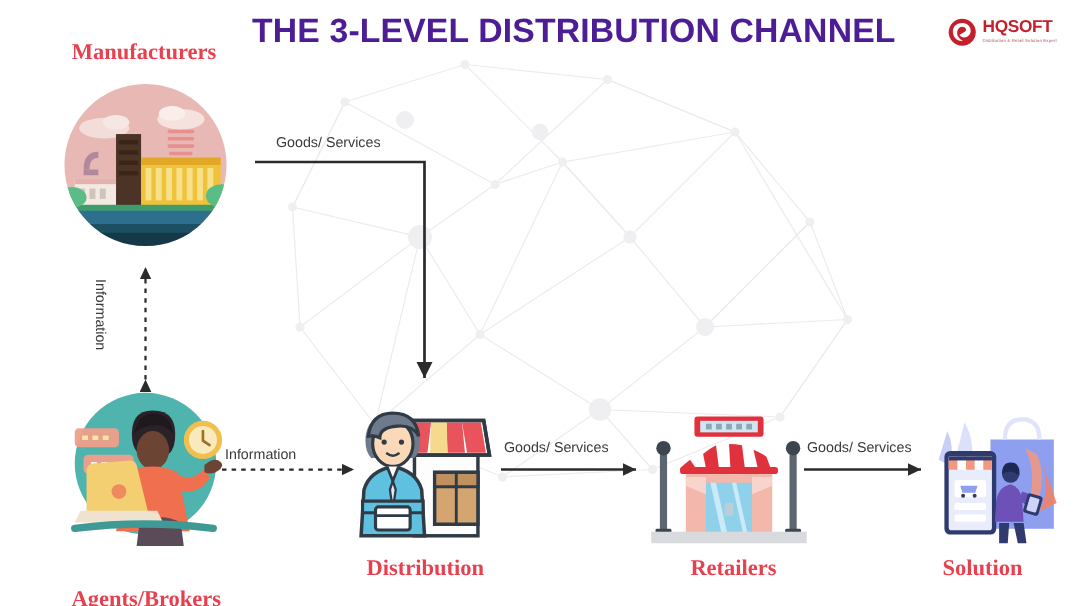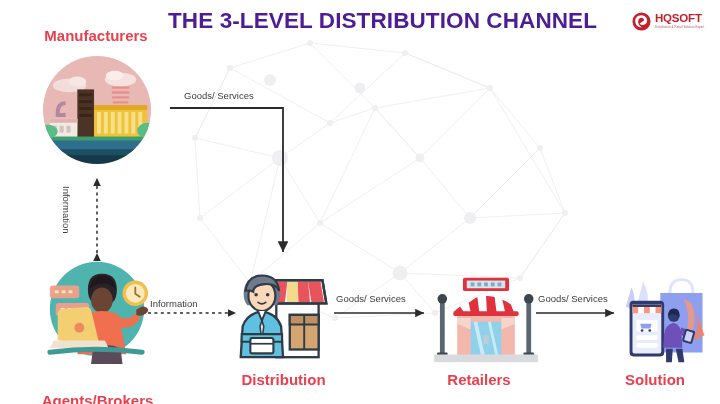--- a/index.html
+++ b/index.html
@@ -27,26 +27,26 @@
   .logo { position:absolute; left:632px; top:9px; width:82px; height:24px; display:flex; align-items:center; gap:4px; }
   .logo-mark { width:19px; height:19px; flex:0 0 19px; }
   .logo-txt { display:flex; flex-direction:column; justify-content:flex-end; line-height:1; }
   .logo-name { font-size:11.5px; font-weight:bold; color:#c4202c; letter-spacing:-.2px; }
   .logo-tag { font-size:2.9px; color:#b9525a; letter-spacing:.1px; margin-top:1.5px; white-space:nowrap; }
 
   
   .nlabel {
     position:absolute; text-align:center;
     font-size:15px; font-weight:bold; color:#e8404f;
-    white-space:nowrap; font-family:Liberation Sans, sans-serif;
+    white-space:nowrap; font-family:Liberation Serif, serif;
   }
   #lbl-manufacturers { left:0px;   top:27px;  width:192px; }
   #lbl-agents        { left:0px;   top:392px; width:195px; }
   #lbl-distributors  { left:196px; top:371px; width:175px; }
-  #lbl-retailers     { left:394px; top:371px; width:170px; }
+  #lbl-retailers     { left:404px; top:371px; width:170px; }
   #lbl-consumers     { left:590px; top:371px; width:130px; }
 
   
   .illus { position:absolute; }
   #ill-manufacturers { left:38px;  top:54px;  width:118px; height:112px; }
   #ill-agents        { left:34px;  top:254px; width:124px; height:112px; }
   #ill-distributors  { left:234px; top:258px; width:100px; height:108px; }
   #ill-retailers     { left:434px; top:270px; width:104px;  height:96px; }
   #ill-consumers     { left:620px; top:270px; width:96px;  height:96px; }
 

